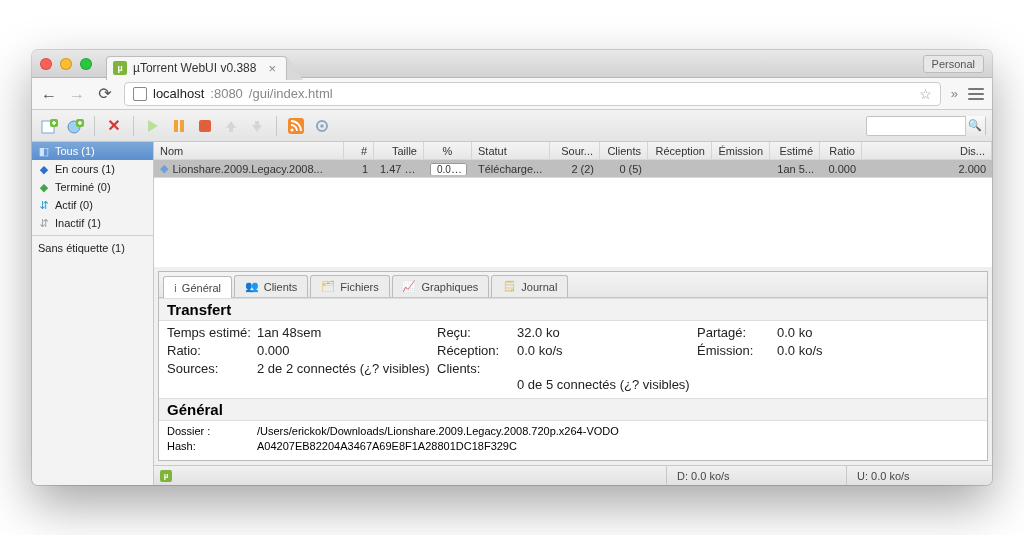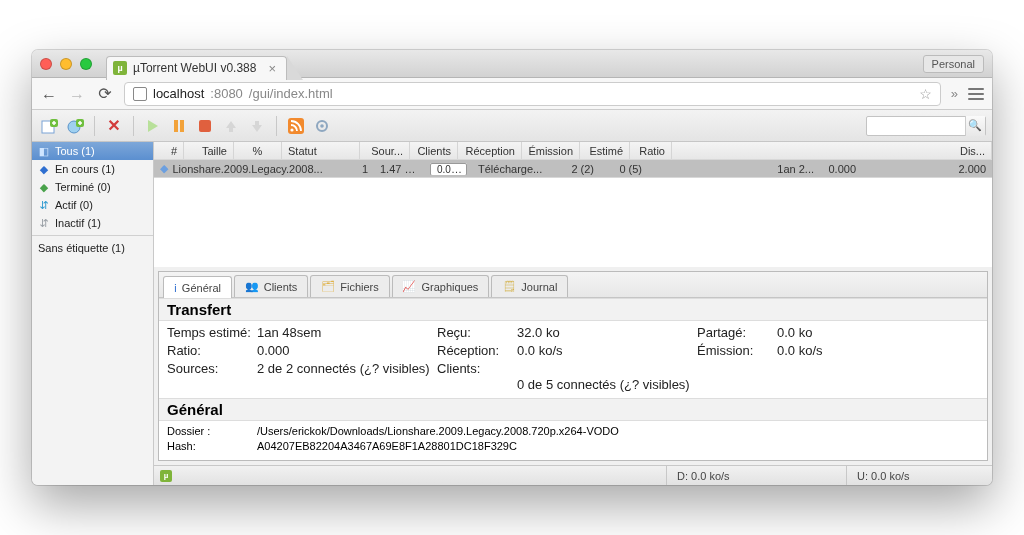--- a/index.html
+++ b/index.html
@@ -367,20 +367,21 @@
       </div>
       <div class="side-group-sep"></div>
       <div class="side-item" style="">
         <span>Sans étiquette (1)</span>
       </div>
     </div>
 
     <div class="main">
 
       <div class="grid-header">
+        <div class="cell" style="width:190px">Nom</div>
         <div class="cell right" style="width:30px">#</div>
         <div class="cell right" style="width:50px">Taille</div>
         <div class="cell" style="width:48px;justify-content:center">%</div>
         <div class="cell" style="width:78px">Statut</div>
         <div class="cell right" style="width:50px">Sour...</div>
         <div class="cell right" style="width:48px">Clients</div>
         <div class="cell right" style="width:64px">Réception</div>
         <div class="cell right" style="width:58px">Émission</div>
         <div class="cell right" style="width:50px">Estimé</div>
         <div class="cell right" style="width:42px">Ratio</div>
@@ -393,21 +394,21 @@
           <span>Lionshare.2009.Legacy.2008...</span>
         </div>
         <div class="cell right" style="width:30px">1</div>
         <div class="cell right" style="width:50px">1.47 Go</div>
         <div class="cell" style="width:48px;justify-content:center"><span class="pct">0.0%</span></div>
         <div class="cell" style="width:78px">Télécharge...</div>
         <div class="cell right" style="width:50px">2 (2)</div>
         <div class="cell right" style="width:48px">0 (5)</div>
         <div class="cell right" style="width:64px"></div>
         <div class="cell right" style="width:58px"></div>
-        <div class="cell right" style="width:50px">1an 2...</div>
+        <div class="cell right" style="width:50px">1an 5...</div>
         <div class="cell right" style="width:42px">0.000</div>
         <div class="cell right" style="flex:1">2.000</div>
       </div>
       <div class="grid-space"></div>
 
       <div class="details">
         <div class="tabs">
           <div class="dtab active">
               <span style="color:#2f6fd0">ℹ</span>
               <span>Général</span>

